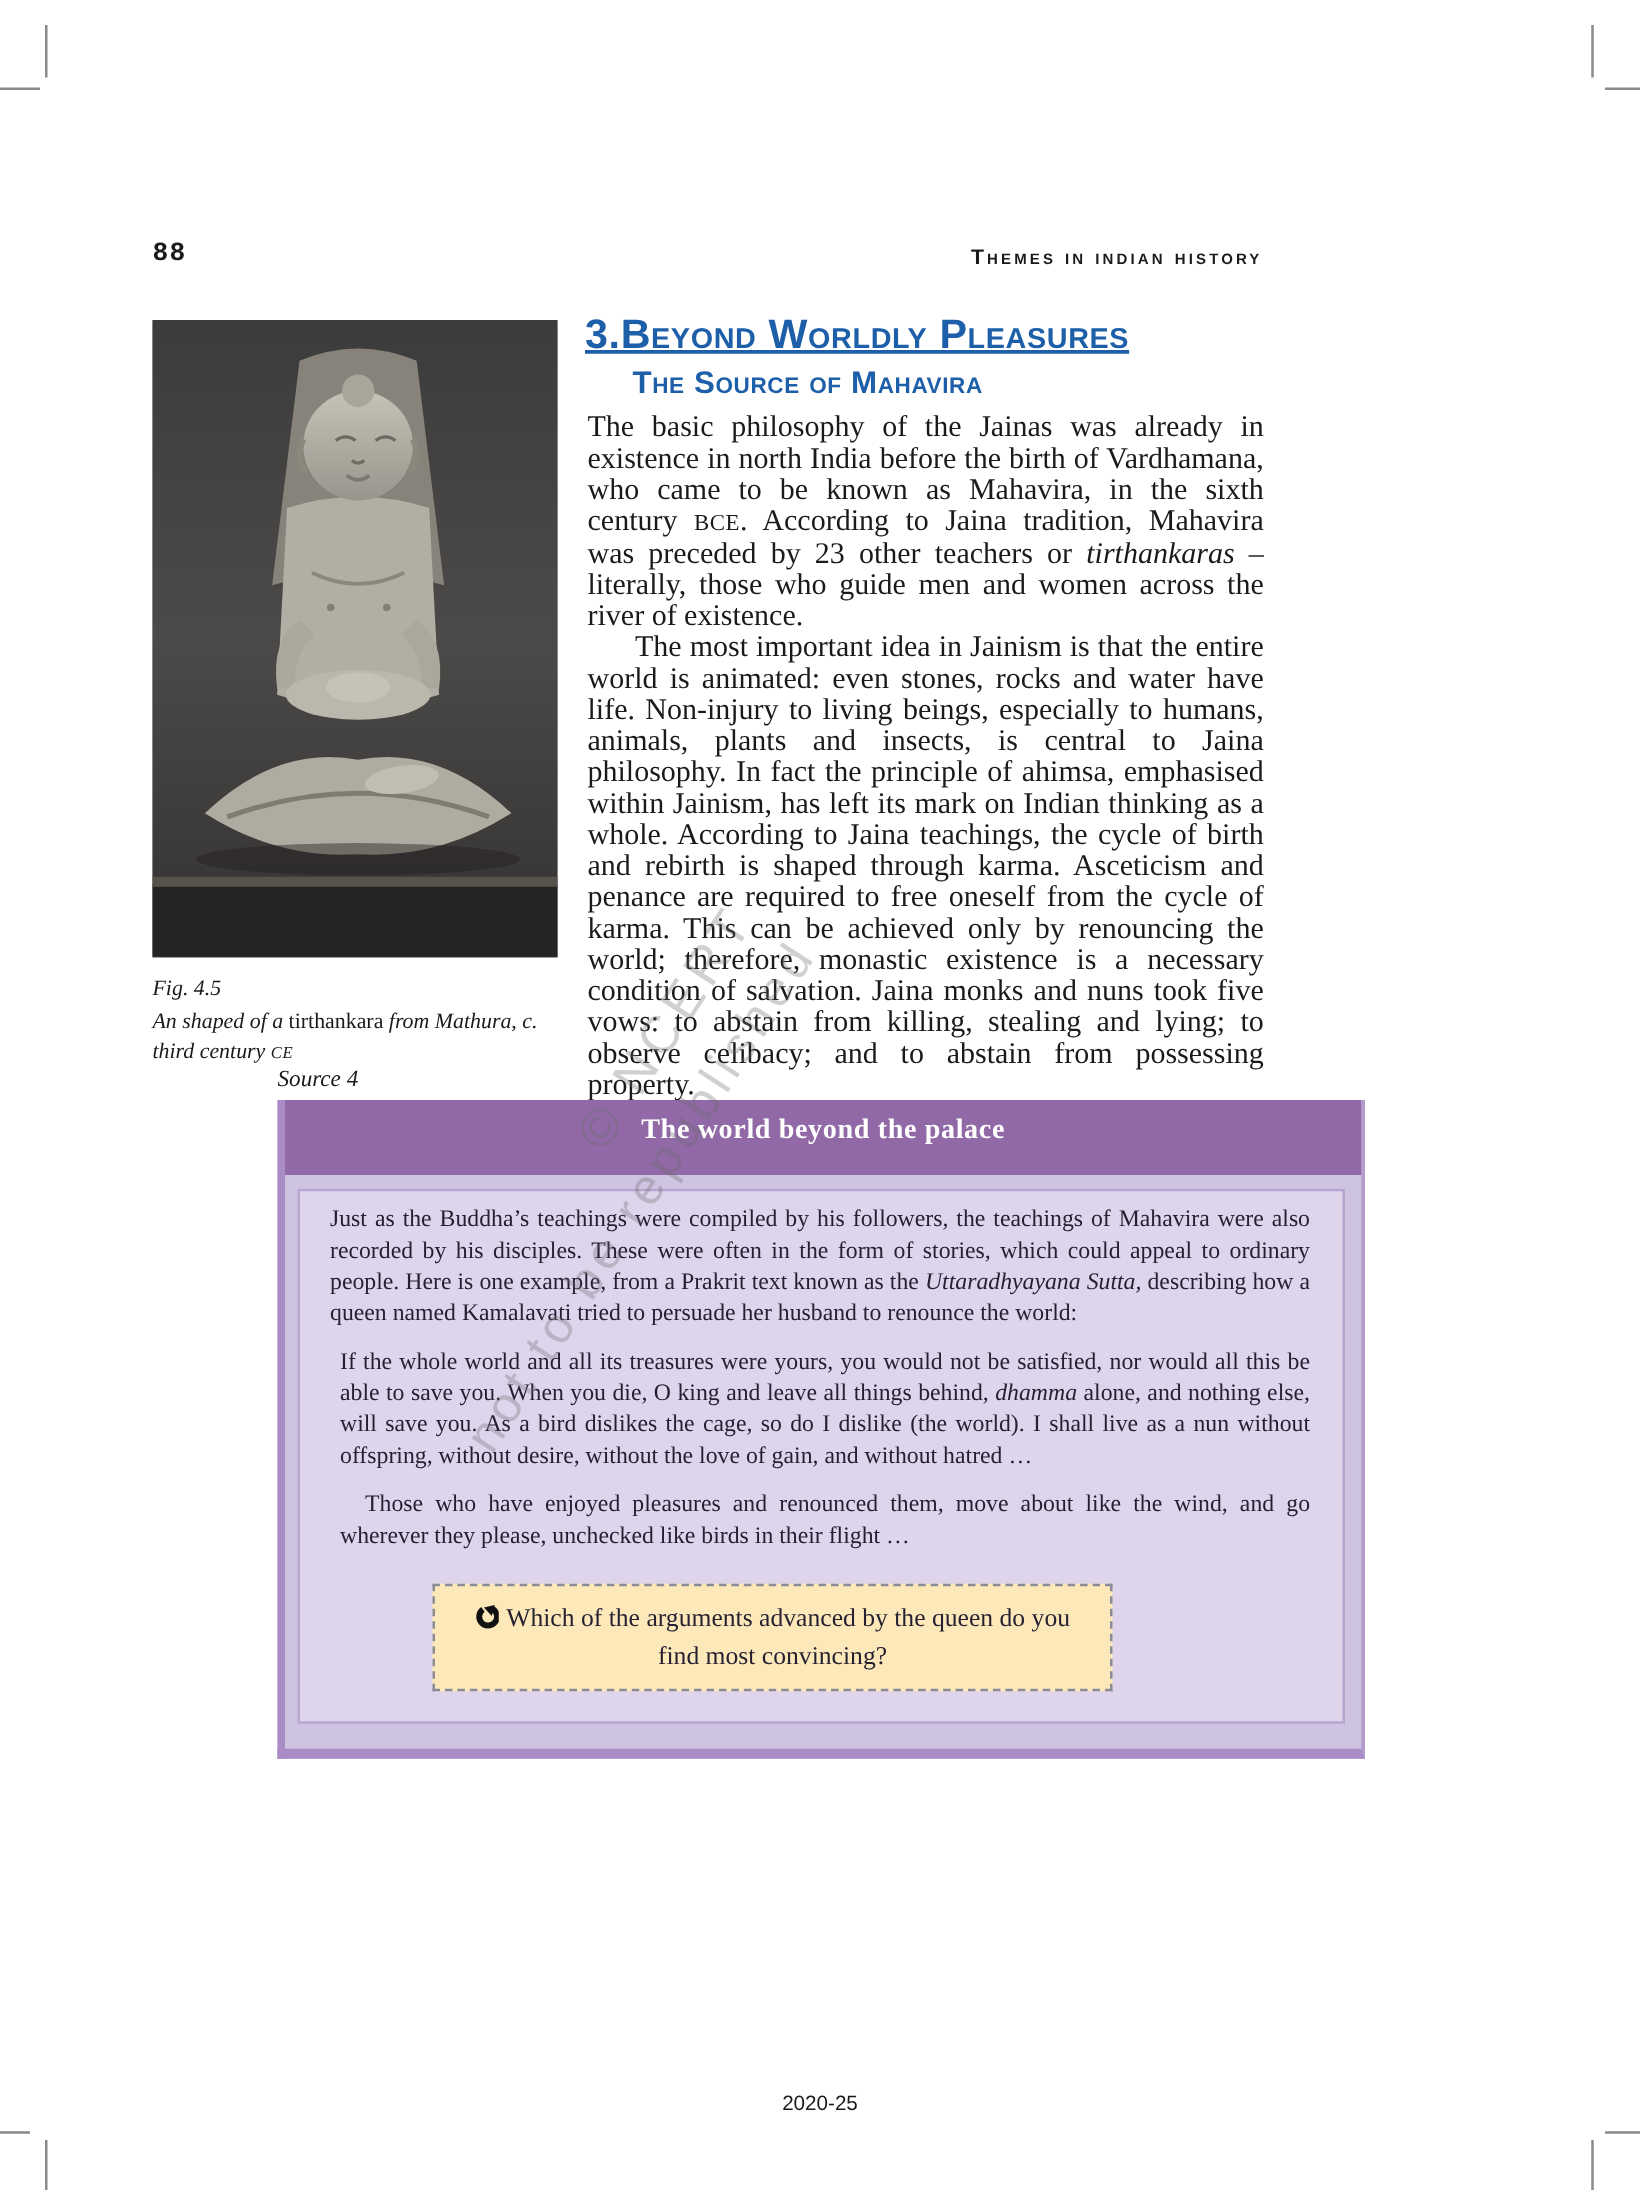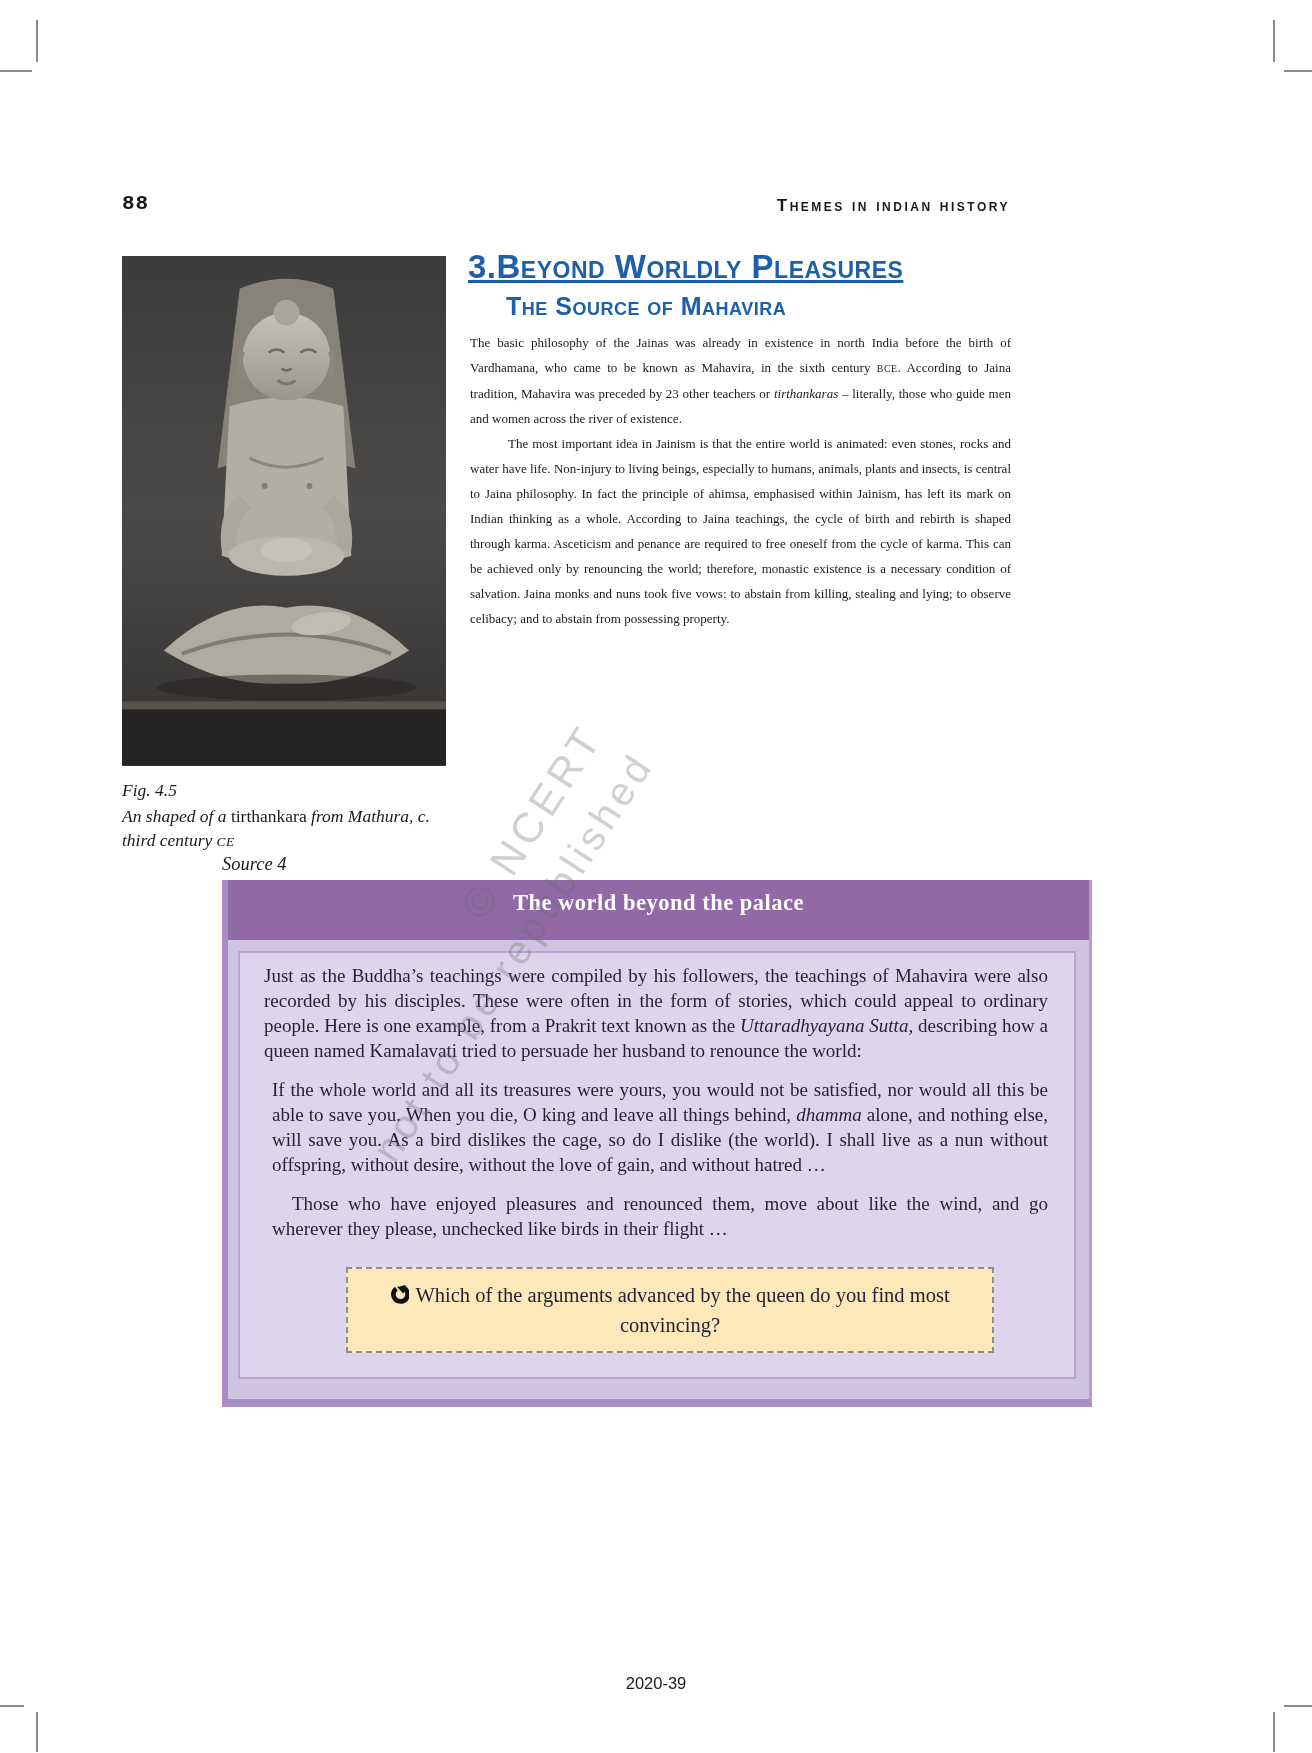--- a/index.html
+++ b/index.html
@@ -18,32 +18,32 @@
   .photo-wrap svg{display:block;}
   .fig-caption{position:absolute;left:122px;top:778px;width:340px;font-size:17.5px;line-height:1.38;font-style:italic;}
   .fig-label{display:block;margin-bottom:2px;}
   .seg-i{font-style:italic;}
   .fig-caption .seg-i{font-style:italic;}
   .fig-caption .seg-r{font-style:normal;}
   .seg-sc{font-size:0.76em;letter-spacing:0.5px;}
   
   .main-heading{position:absolute;left:468px;top:248px;width:560px;color:#1d5fa9;font-family:"Liberation Sans",sans-serif;font-weight:bold;font-size:33px;font-variant:small-caps;letter-spacing:0.5px;text-decoration:underline;}
   .sub-heading{position:absolute;left:506px;top:292px;width:520px;color:#1d5fa9;font-family:"Liberation Sans",sans-serif;font-weight:bold;font-size:25px;font-variant:small-caps;letter-spacing:0.5px;}
-  .body-col{position:absolute;left:470px;top:330px;width:541px;font-size:13px;line-height:25px;text-align:justify;}
+  .body-col{position:absolute;left:470px;top:330px;width:541px;font-size:24px;line-height:25px;text-align:justify;}
   .body-col p{margin:0;}
   .body-col p + p{text-indent:38px;}
   
   .source-label{position:absolute;left:222px;top:854px;font-style:italic;font-size:18.5px;}
   .source-box{position:absolute;left:222px;top:880px;width:870px;background:#cfc3e2;border-left:6px solid #a98bc5;border-right:3px solid #b49ccd;border-bottom:8px solid #a98bc5;box-sizing:border-box;}
   .source-header{background:#9069a6;color:#ffffff;font-weight:bold;font-size:22.5px;text-align:center;height:60px;line-height:46px;letter-spacing:0.5px;}
   .source-panel{background:#ded5ec;border:2px solid #b7a4d0;margin:11px 13px 20px 10px;padding:10px 26px 24px 24px;color:#241f31;}
   .source-panel p{margin:0 0 14px 0;font-size:19px;line-height:25px;text-align:justify;}
   .source-panel p.quote{margin-left:8px;}
   .source-panel p.quote-indent{text-indent:20px;margin-left:8px;}
-  .question-box{width:648px;margin:26px 0 0 82px;background:#fce8b9;border:2px dashed #8b8b97;padding:12px 18px;box-sizing:border-box;text-align:center;font-size:20.5px;line-height:28px;}
+  .question-box{width:544px;margin:26px 0 0 82px;background:#fce8b9;border:2px dashed #8b8b97;padding:12px 18px;box-sizing:border-box;text-align:center;font-size:20.5px;line-height:28px;}
   .q-icon{display:inline-block;vertical-align:-2px;margin-right:6px;}
   
   .watermark{position:absolute;pointer-events:none;font-family:"Liberation Sans",sans-serif;color:rgba(110,110,110,0.32);letter-spacing:5px;white-space:nowrap;z-index:5;}
   .wm1{left:492px;top:880px;font-size:42px;transform:rotate(-57deg);transform-origin:left bottom;}
   .wm2{left:402px;top:1125px;font-size:40px;transform:rotate(-57deg);transform-origin:left bottom;}
   
   .footer{position:absolute;left:0;top:1674px;width:100%;text-align:center;font-family:"Liberation Sans",sans-serif;font-size:16.5px;}
 </style>
 </head>
 <body>
@@ -128,13 +128,13 @@
           <polygon points="20,0 9,2.5 17,11" fill="#111111"></polygon>
         </svg>
       </span><span>Which of the arguments advanced by the queen do you find most convincing?</span>
     </div>
   </div>
 </div>
 
 <div class="watermark wm1">© NCERT</div>
 <div class="watermark wm2">not to be republished</div>
 
-<div class="footer">2020-39</div>
+<div class="footer">2020-25</div>
 
 </body></html>

